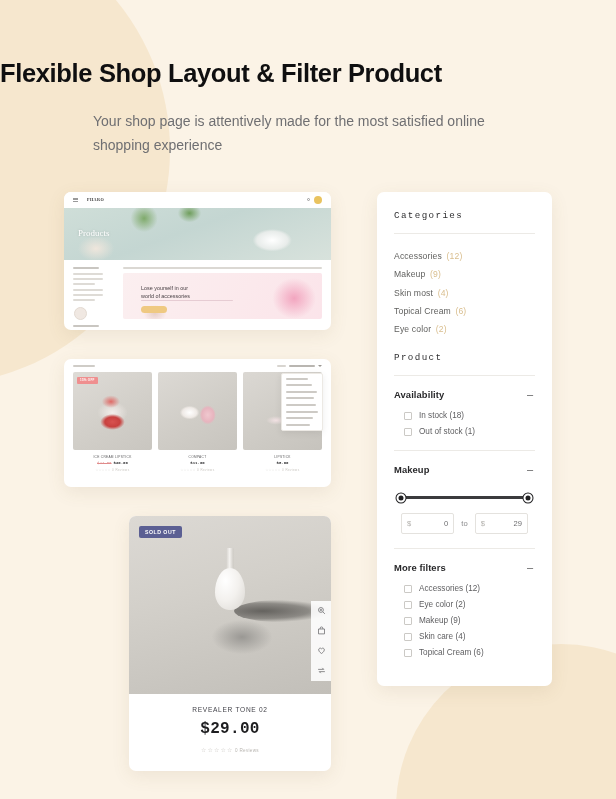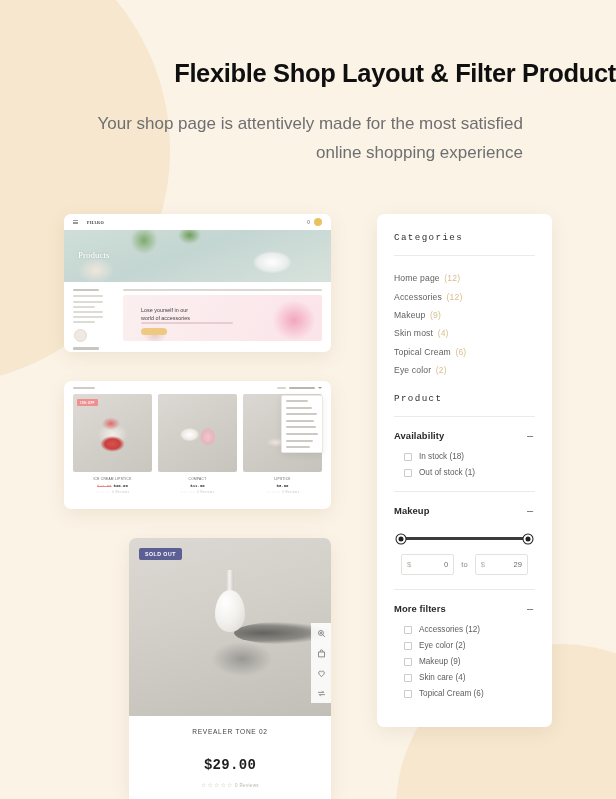--- a/index.html
+++ b/index.html
@@ -20,28 +20,28 @@
   .blob {
     position: absolute;
     border-radius: 50%;
     background: #f6e7ce;
     pointer-events: none;
   }
   .blob-left  { width: 470px; height: 470px; left: -300px; top: -85px; }
   .blob-right { width: 330px; height: 330px; right: -110px; bottom: -175px; }
 
   
-  .header { position: relative; text-align: right; padding-top: 58px; }
+  .header { position: relative; text-align: left; padding-top: 58px; }
   .page-title {
     font-size: 25.5px; font-weight: 700; color: #0f0f10;
     letter-spacing: -0.35px; line-height: 1.2;
   }
   .page-sub {
-    margin: 20px auto 16px; width: 430px;
-    font-size: 17px; color: #6f6f72; line-height: 1.75;
+    margin: 20px auto 4px; width: 430px;
+    font-size: 14px; color: #6f6f72; line-height: 1.75;
   }
 
   
   .cols { position: relative; display: flex; gap: 20px; padding: 30px 64px 0 64px; }
   .col-left  { width: 267px; display: flex; flex-direction: column; gap: 29px; }
   .col-right { width: 205px; margin-left: 26px; }
 
   .card {
     background: #ffffff;
     border-radius: 7px;
@@ -183,21 +183,21 @@
   }
   .m3-actions { position: absolute; right: 0; top: 85px; display: flex; flex-direction: column; }
   .m3-act {
     width: 20px; height: 20px; background: rgba(255,255,255,.88);
     display: flex; align-items: center; justify-content: center;
     color: #6a6a6c;
   }
   .m3-act svg { width: 9px; height: 9px; }
   .m3-meta { text-align: center; padding: 12px 0 18px; }
   .m3-name { font-size: 6.6px; color: #43434a; letter-spacing: .7px; }
-  .m3-price { font-size: 14px; color: #1e1e20; font-weight: 700; margin-top: 22px; font-family: "Liberation Mono", monospace; letter-spacing: .3px;}
+  .m3-price { font-size: 16px; color: #1e1e20; font-weight: 700; margin-top: 7px; font-family: "Liberation Mono", monospace; letter-spacing: .3px;}
   .m3-rev { margin-top: 8px; font-size: 4.6px; color: #b9b6b1; letter-spacing: .3px; }
   .m3-rev .st { color: #c9c6c1; font-size: 6px; letter-spacing: 1.1px; }
 
   
   .sidebar { padding: 18px 17px 22px 17px; }
   .s-head {
     font-size: 9.2px; color: #2f2f31; letter-spacing: 1.4px;
     font-family: "Liberation Mono", monospace; font-weight: 400;
   }
   .s-rule { height: 1px; background: #eceae6; margin: 12px 0 13px; }
@@ -389,24 +389,20 @@
       </div>
     </div>
 
     <div class="col-right">
       <div class="card sidebar">
 
         <div class="s-head">Categories</div>
         <div class="s-rule"></div>
 
         <ul class="cat-list">
-          <li class="cat-item">
-            <span>Home page</span>
-            <span class="cnt">(12)</span>
-          </li>
           <li class="cat-item">
             <span>Accessories</span>
             <span class="cnt">(12)</span>
           </li>
           <li class="cat-item">
             <span>Makeup</span>
             <span class="cnt">(9)</span>
           </li>
           <li class="cat-item">
             <span>Skin most</span>

